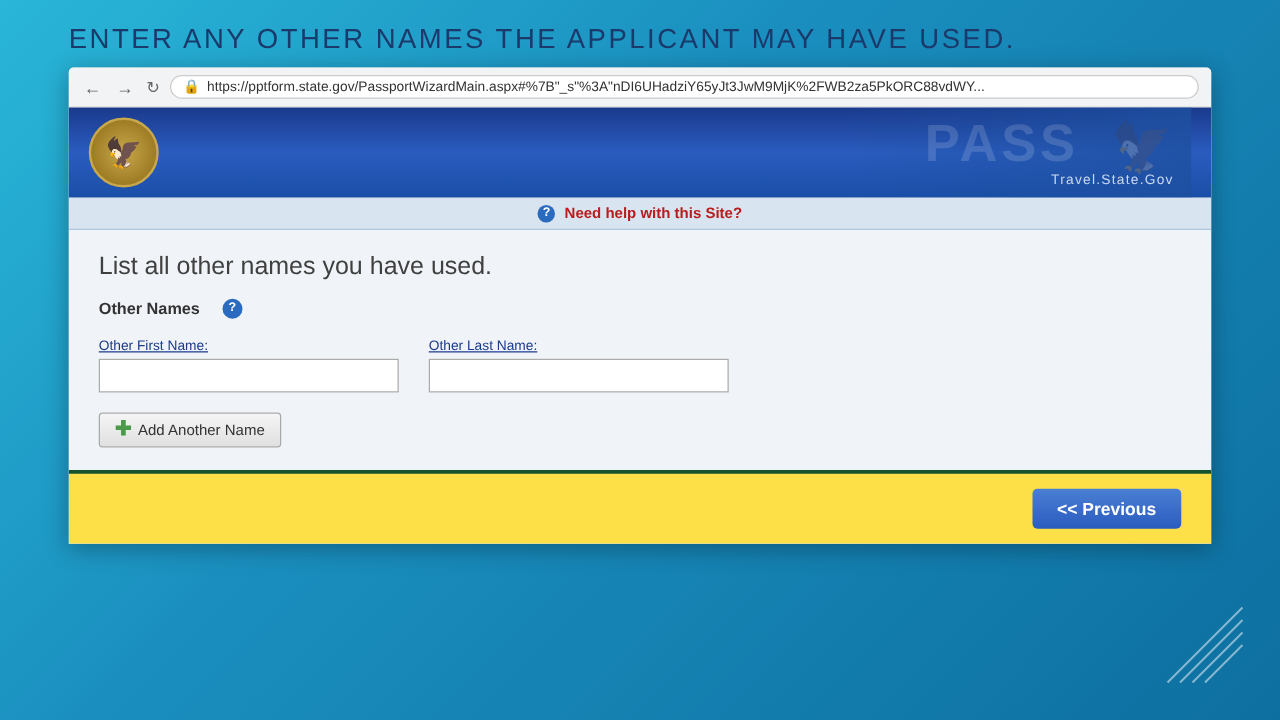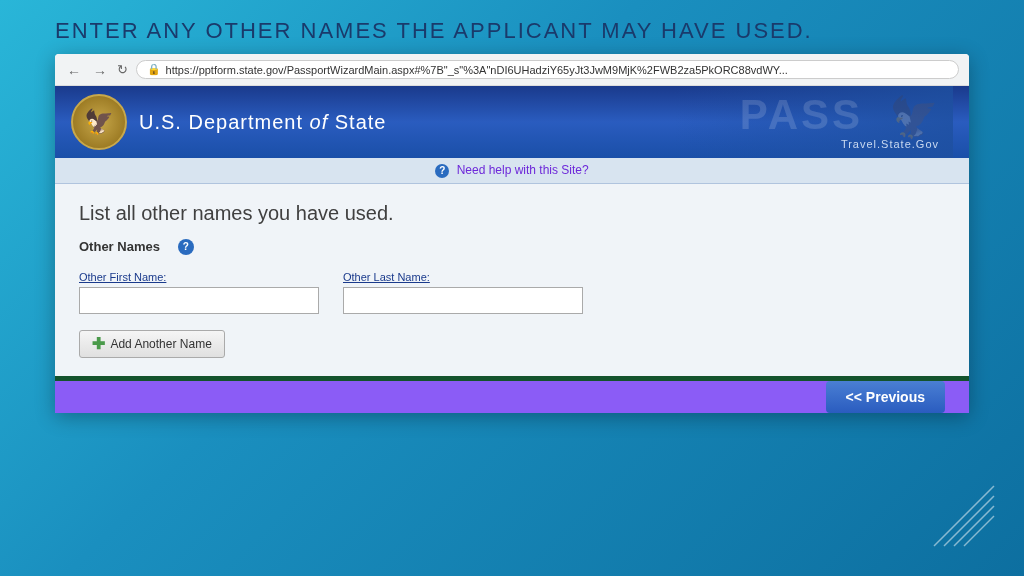--- a/index.html
+++ b/index.html
@@ -157,23 +157,23 @@
     
     .help-bar {
       background: #d8e4f0;
       text-align: center;
       padding: 5px;
       font-size: 12px;
       color: #333;
       border-bottom: 1px solid #b0c4de;
     }
     .help-bar a {
-      color: #6d28d9;
+      color: #b91c1c;
       text-decoration: none;
-      font-weight: 400;
+      font-weight: 700;
     }
     .help-icon {
       display: inline-block;
       width: 14px;
       height: 14px;
       border-radius: 50%;
       background: #2a6bbf;
       color: white;
       font-size: 10px;
       font-weight: bold;
@@ -267,23 +267,23 @@
       font-size: 16px;
       font-weight: bold;
       line-height: 1;
     }
 
     
     .nav-buttons {
       display: flex;
       justify-content: flex-end;
       gap: 10px;
-      padding: 0 24px;
-      background: #8b5cf6;
-      border-top: 5px solid #14532d;
+      padding: 12px 24px;
+      background: #fde047;
+      border-top: 3px solid #14532d;
     }
 
     .nav-btn {
       padding: 8px 20px;
       border-radius: 4px;
       border: none;
       font-size: 14px;
       font-weight: bold;
       cursor: pointer;
       color: white;
@@ -310,23 +310,20 @@
     <span class="refresh-icon">↻</span>
     <div class="address-bar">
       <span class="lock-icon">🔒</span>
       <span class="address-text">https://pptform.state.gov/PassportWizardMain.aspx#%7B"_s"%3A"nDI6UHadziY65yJt3JwM9MjK%2FWB2za5PkORC88vdWY...</span>
     </div>
   </div>
 
   <div class="site-header">
     <div class="seal">
       <span>🦅</span>
-    </div>
-    <div class="dept-name">
-      U.S. Department <em>of</em> State
     </div>
     <div class="header-right">
       <span class="passport-watermark">PASS</span>
       <span class="eagle-watermark">🦅</span>
       <span class="travel-url">Travel.State.Gov</span>
     </div>
   </div>
 
   <div class="help-bar">
     <span class="help-icon">?</span>

